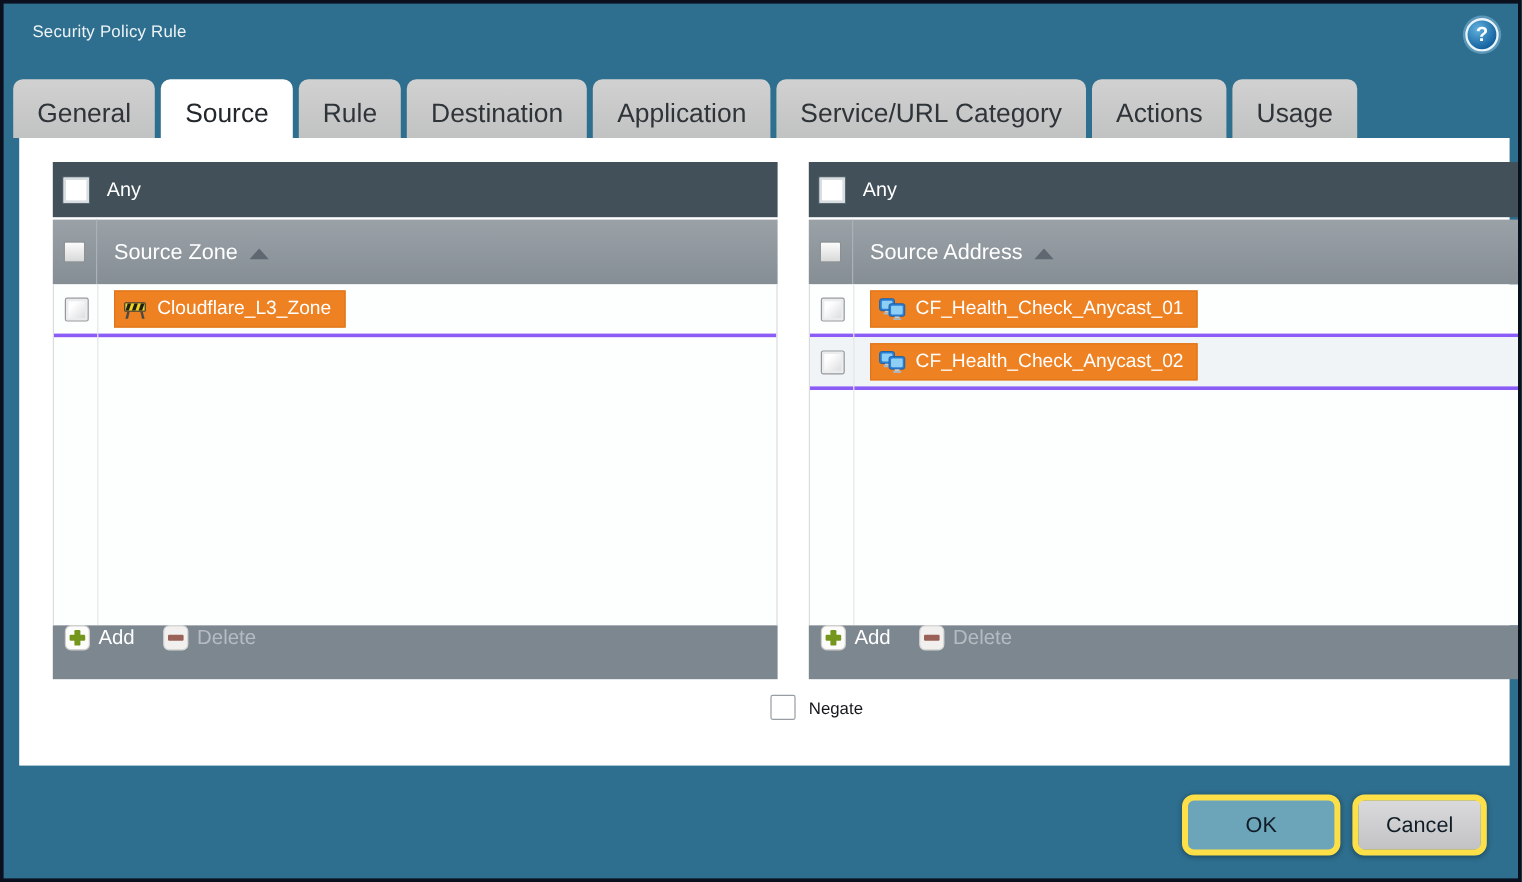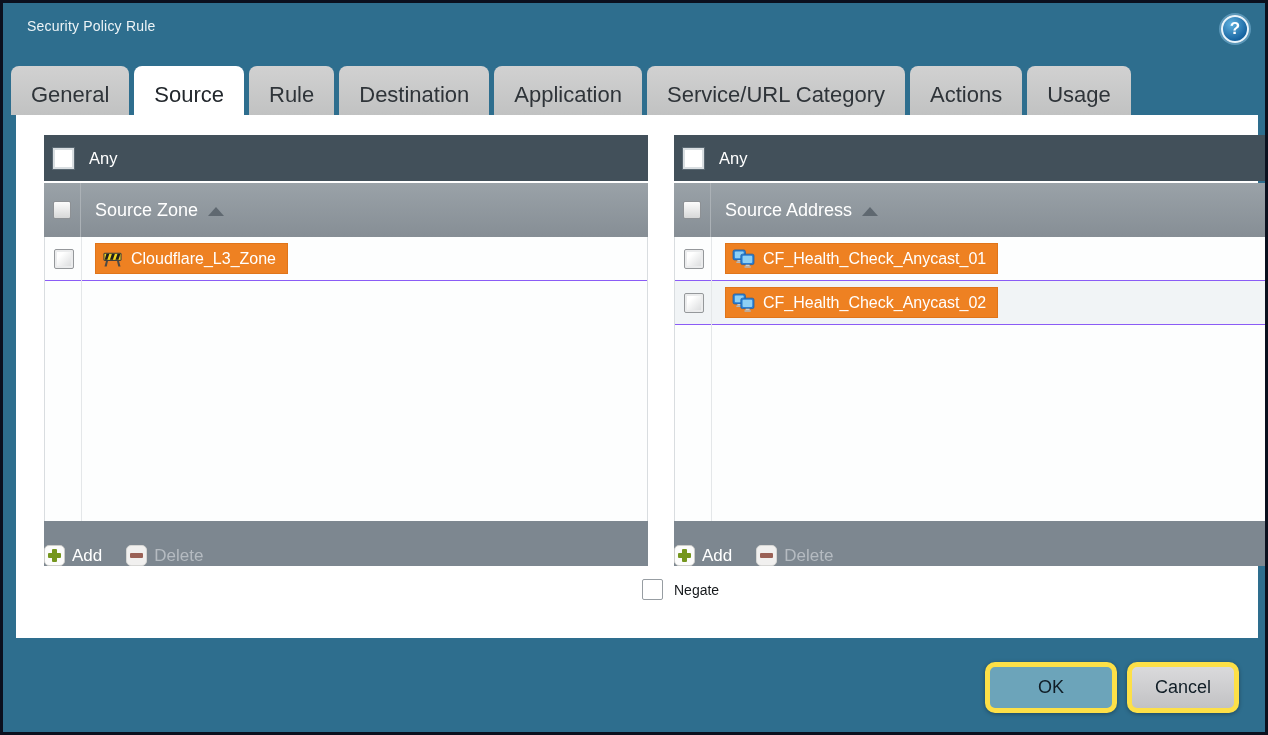--- a/index.html
+++ b/index.html
@@ -80,41 +80,41 @@
   .p-rows {
     flex:1; background:#fdfefe; position:relative; overflow:hidden;
     border-left:1px solid #d9dde0; border-right:1px solid #d9dde0;
   }
   .p-rows::before {
     content:""; position:absolute; left:36px; top:0; bottom:0;
     width:1px; background:#e4e7e9;
   }
   .grid-row {
     height:44px; display:flex; align-items:center;
-    border-bottom:1px solid #8b5cf6;
+    border-bottom:3px solid #8b5cf6;
   }
   .grid-row.alt { background:#f1f4f6; }
   .cb-row-wrap { width:37px; flex:none; display:flex; justify-content:center; }
   .cb-row {
     width:20px; height:20px; border-radius:2px;
     background:linear-gradient(135deg,#ffffff 30%,#d6d8d9);
     border:1px solid #95989b; box-shadow:inset 0 0 0 2px #ebeced;
     cursor:pointer;
   }
   .chip {
     margin-left:13px; height:31px;
     background:#ee8122; border:1px solid #e0751a;
     display:flex; align-items:center; gap:8px;
     padding:0 11px 0 6px; color:#fff; font-size:16px;
     cursor:pointer; white-space:nowrap;
   }
   
   .p-footer {
     height:45px; flex:none; background:#7d8790;
-    display:flex; align-items:flex-end; gap:24px; 
+    display:flex; align-items:flex-start; gap:24px; padding-left:10px;
   }
   .tool-btn { display:flex; align-items:center; gap:7px; font-size:17px; color:#fff; cursor:pointer; }
   .icon-sq {
     width:21px; height:21px; border-radius:5px;
     background:#fcfcfb; border:1px solid #cdcdcb;
     display:flex; align-items:center; justify-content:center;
   }
   .glyph-plus { position:relative; width:13px; height:13px; }
   .glyph-plus::before, .glyph-plus::after {
     content:""; position:absolute; background:#75961d; border-radius:1px;

